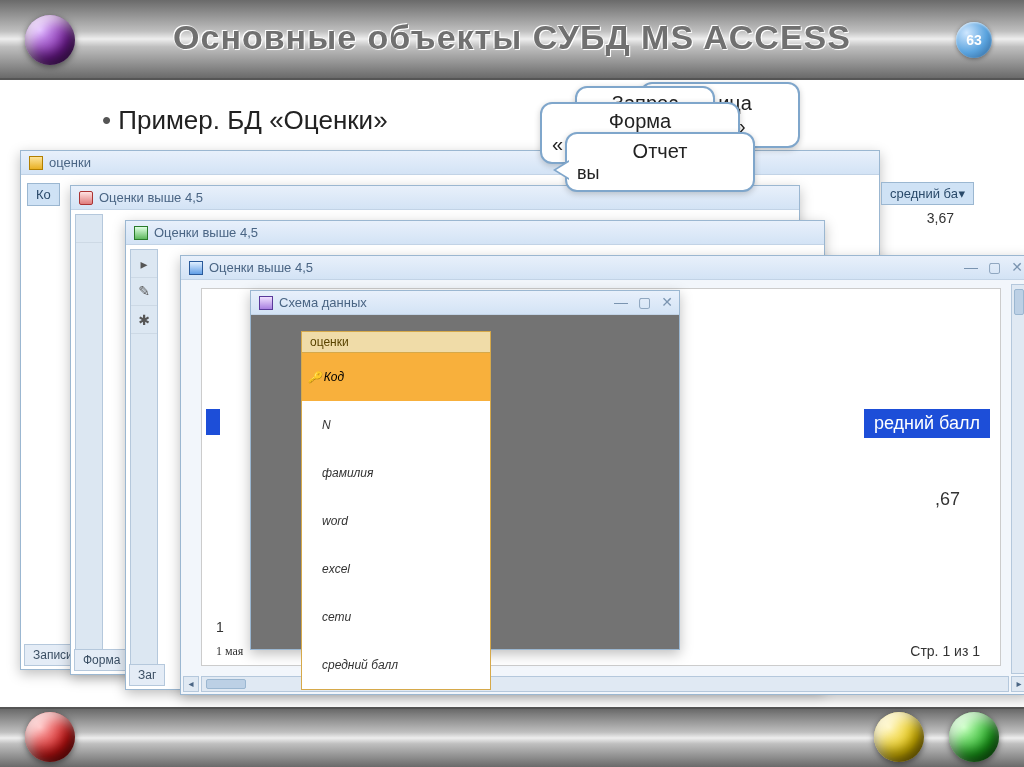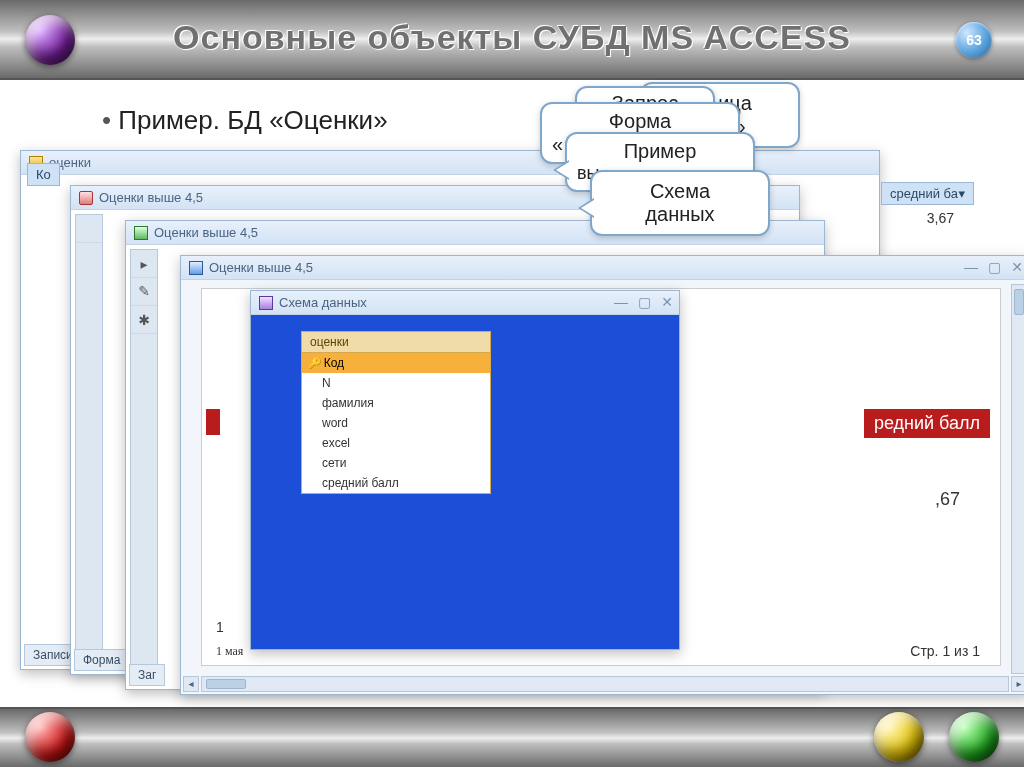--- a/index.html
+++ b/index.html
@@ -100,30 +100,30 @@
     border-top:8px solid transparent; border-bottom:8px solid transparent;
     border-right:13px solid #fff;
   }
 
   
   .schema-box {
     position:absolute; border:1px solid #d6a94a; background:#fff;
     width:190px;
   }
   .schema-box .hdr { background:#f0dca8; color:#5a4400; font-size:12px; padding:3px 8px; border-bottom:1px solid #d6a94a;}
-  .schema-box .row { font-size:12px; padding:3px 20px; color:#333; border-bottom:0;}
+  .schema-box .row { font-size:12px; padding:17px 20px; color:#333; border-bottom:0;font-style:italic;}
   .schema-box .row.sel { background:#f8b03c; color:#000;}
   .schema-box .row .key { color:#c08000; margin-left:-14px; margin-right:2px; font-size:11px;}
 
   .col-header-frag {
     position:absolute; background:#cfe2f5; border:1px solid #9bb7d1;
     font-size:13px; color:#2a4a6a; padding:3px 8px;
   }
   .blue-band {
-    position:absolute; background:#b91c1c; color:#fff; font-size:18px; padding:4px 10px;
+    position:absolute; background:#1d4ed8; color:#fff; font-size:18px; padding:4px 10px;
   }
   .plain-txt { position:absolute; font-size:14px; color:#333; }
   .big-O { position:absolute; font-family:"Times New Roman",serif; font-weight:bold; font-size:30px; color:#13357a;}
   .scroll-v { position:absolute; right:2px; width:16px; background:#e0e9f3; border:1px solid #b5c8dc;}
   .scroll-v .thumb{ position:absolute; left:2px; right:2px; top:4px; height:26px; background:#bcd0e5; border:1px solid #9bb7d1; border-radius:2px;}
   .scroll-h { position:absolute; bottom:2px; left:20px; right:20px; height:16px; background:#e0e9f3; border:1px solid #b5c8dc;}
   .scroll-h .thumb{ position:absolute; top:2px; bottom:2px; left:4px; width:40px; background:#bcd0e5; border:1px solid #9bb7d1; border-radius:2px;}
   .scroll-arrow { position:absolute; width:16px; height:16px; background:#e0e9f3; border:1px solid #b5c8dc; color:#4a6584; font-size:10px; text-align:center; line-height:14px;}
 </style>
 </head>
@@ -141,21 +141,21 @@
 <div class="title">Основные объекты СУБД MS ACCESS</div>
 
 <div class="content">
   <div class="bullet">Пример. БД «Оценки»</div>
 
   <div class="win" style="top:60px; left:0; width:860px; height:520px;">
     <div class="titlebar">
       <span class="ico table"></span>
       <span>оценки</span>
     </div>
-    <div class="col-header-frag" style="top:12px; left:6px;">Ко</div>
+    <div class="col-header-frag" style="top:32px; left:6px;">Ко</div>
     <div class="footer-rec">Записи</div>
   </div>
 
   <div class="col-header-frag" style="top:92px; right:30px; width:93px;">
     <span>средний ба</span><span style="float:right">▾</span>
   </div>
   <div class="plain-txt" style="top:120px; right:50px;">3,67</div>
 
   <div class="win" style="top:95px; left:50px; width:730px; height:490px;">
     <div class="titlebar">
@@ -204,21 +204,21 @@
     <div class="scroll-v" style="top:28px; bottom:20px;">
         <div class="thumb"></div>
       </div>
     <div class="scroll-arrow" style="bottom:2px; left:2px;">◂</div>
     <div class="scroll-h">
         <div class="thumb"></div>
       </div>
     <div class="scroll-arrow" style="bottom:2px; right:2px;">▸</div>
   </div>
 
-  <div class="win" style="top:200px; left:230px; width:430px; height:360px; background:#1d4ed8;">
+  <div class="win" style="top:200px; left:230px; width:430px; height:360px; background:#737373;">
     <div class="titlebar">
       <span class="ico schema"></span>
       <span>Схема данных</span>
       <span class="win-icons">
         <span>—</span>
         <span>▢</span>
         <span>✕</span>
       </span>
     </div>
     <div class="schema-box" style="top:40px; left:50px;">
@@ -238,23 +238,18 @@
     <span style="visibility:hidden">xx</span><span>ки»</span>
   </div>
   <div class="bubble" style="top:-4px; left:555px; width:140px; padding:4px 20px;">
     <span>Запрос</span>
   </div>
   <div class="bubble" style="top:12px; left:520px; width:200px; padding:6px 10px;">
     <span>Форма</span><br>
     <span style="float:left">«</span>
   </div>
   <div class="bubble" style="top:42px; left:545px; width:190px; padding:6px 10px;">
-    <span>Пример</span><br>
+    <span>Отчет</span><br>
     <span style="float:left; font-size:18px">вы</span>
     <div class="tail"></div>
   </div>
-  <div class="bubble" style="top:80px; left:570px; width:180px;">
-    <span>Схема</span><br>
-    <span>данных</span>
-    <div class="tail" style="bottom:16px"></div>
-  </div>
 
 </div>
 
 </body></html>

